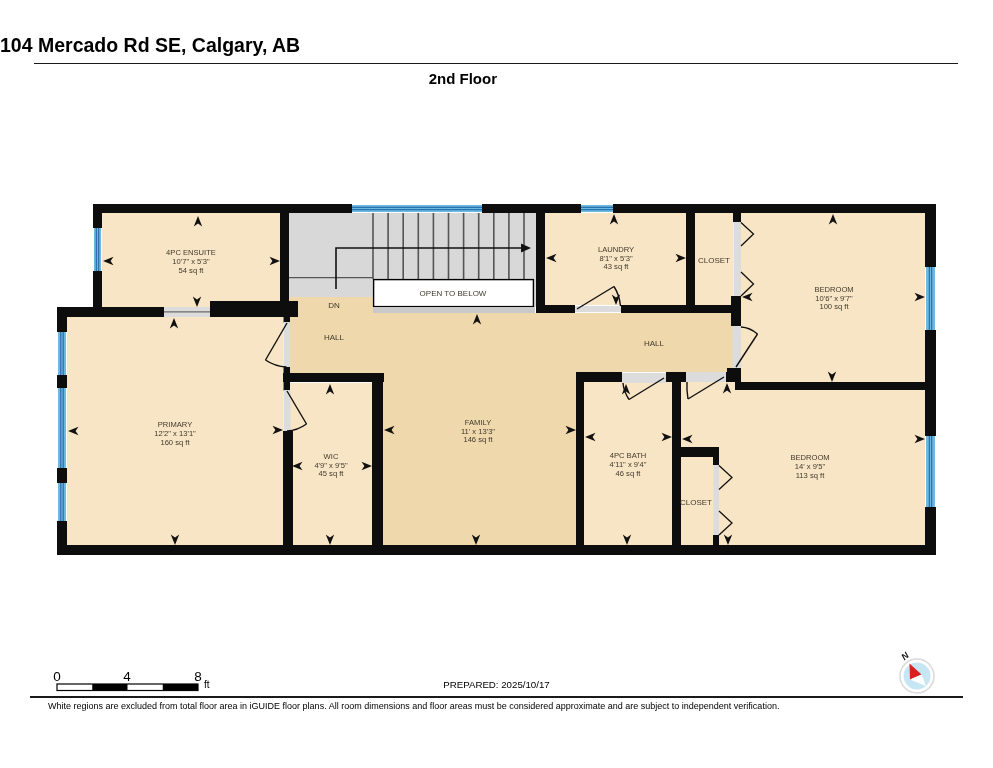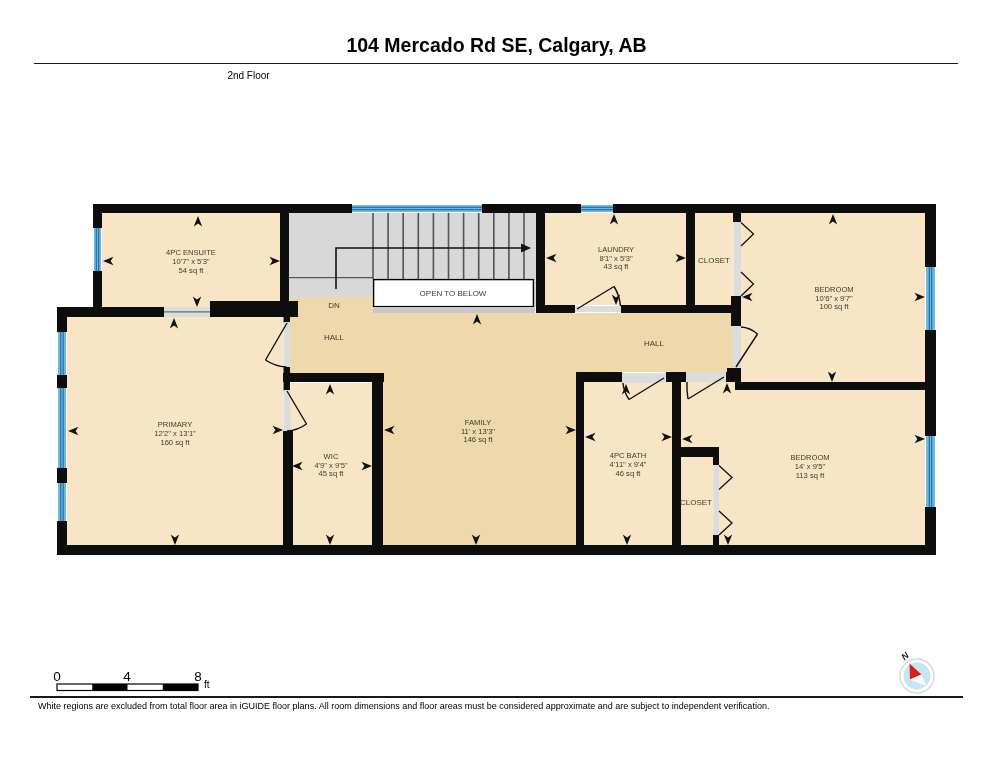--- a/index.html
+++ b/index.html
@@ -5,23 +5,23 @@
   *{-webkit-font-smoothing:antialiased;}
   html,body{margin:0;padding:0;background:#ffffff;}
   #page{position:relative;width:993px;height:768px;background:#ffffff;overflow:hidden;
         font-family:"Liberation Sans", sans-serif;}
   .abs{position:absolute;}
 </style>
 </head>
 <body>
 <div id="page">
 
-  <div class="abs" style="left:0;top:34px;width:993px;text-align:center;font-size:19.5px;font-weight:bold;color:#000;">104 Mercado Rd SE, Calgary, AB</div>
+  <div class="abs" style="left:0;top:34px;width:993px;font-size:19.5px;font-weight:bold;color:#000;">104 Mercado Rd SE, Calgary, AB</div>
   <div class="abs" style="left:34px;top:62.5px;width:924px;height:1.8px;background:#1a1a1a;"></div>
-  <div class="abs" style="left:0;top:70px;width:497px;text-align:center;font-size:10px;font-weight:normal;color:#000;">2nd Floor</div>
+  <div class="abs" style="left:0;top:70px;width:497px;text-align:right;font-size:15px;font-weight:bold;color:#000;">2nd Floor</div>
 
   <svg class="abs" style="left:0;top:0;font-family:'Liberation Sans', sans-serif;" width="993" height="768" viewBox="0 0 993 768">
     <g id="plan">
 <rect x="102" y="213" width="178" height="94" fill="#F8E5C5"></rect>
 <rect x="545" y="213" width="141" height="92" fill="#F8E5C5"></rect>
 <rect x="695" y="213" width="38" height="92" fill="#F8E5C5"></rect>
 <rect x="741" y="213" width="184" height="169" fill="#F8E5C5"></rect>
 <rect x="67" y="317" width="216" height="228" fill="#F8E5C5"></rect>
 <rect x="290" y="383" width="82" height="162" fill="#F8E5C5"></rect>
 <rect x="584" y="382" width="88" height="163" fill="#F8E5C5"></rect>
@@ -209,15 +209,16 @@
 <polygon points="910,679.5 921.5,674.5 926,686" fill="#ffffff"></polygon>
 <text x="905" y="659" font-size="9" font-weight="bold" font-style="italic" fill="#111" text-anchor="middle" transform="rotate(-40 905 656)">N</text>
 </g>
 </g>
   </svg>
 
   <div class="abs" style="left:47px;top:669px;width:20px;text-align:center;font-size:13.5px;">0</div>
   <div class="abs" style="left:117px;top:669px;width:20px;text-align:center;font-size:13.5px;">4</div>
   <div class="abs" style="left:188px;top:669px;width:20px;text-align:center;font-size:13.5px;">8</div>
   <div class="abs" style="left:204px;top:679px;font-size:10px;">ft</div>
+  <div class="abs" style="left:0;top:679px;width:993px;text-align:center;font-size:9.7px;">PREPARED: 2025/10/17</div>
   <div class="abs" style="left:30px;top:696px;width:933px;height:1.7px;background:#1a1a1a;"></div>
-  <div class="abs" style="left:38px;top:701px;font-size:9px;color:#000;">White regions are excluded from total floor area in iGUIDE floor plans. All room dimensions and floor areas must be considered approximate and are subject to independent verification.</div>
+  <div class="abs" style="left:48px;top:701px;font-size:9px;color:#000;">White regions are excluded from total floor area in iGUIDE floor plans. All room dimensions and floor areas must be considered approximate and are subject to independent verification.</div>
 </div>
 
 </body></html>

